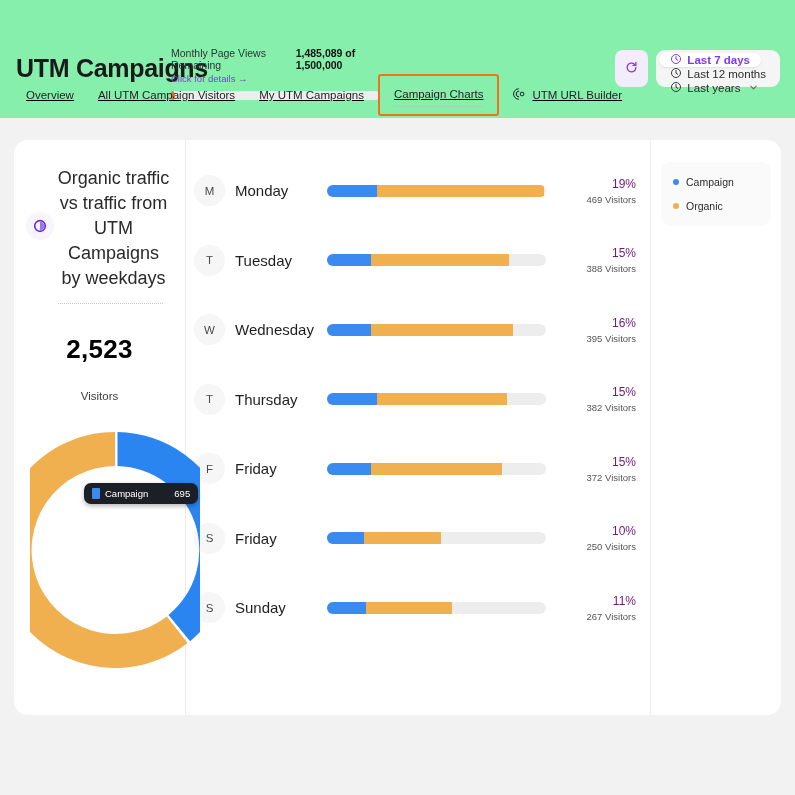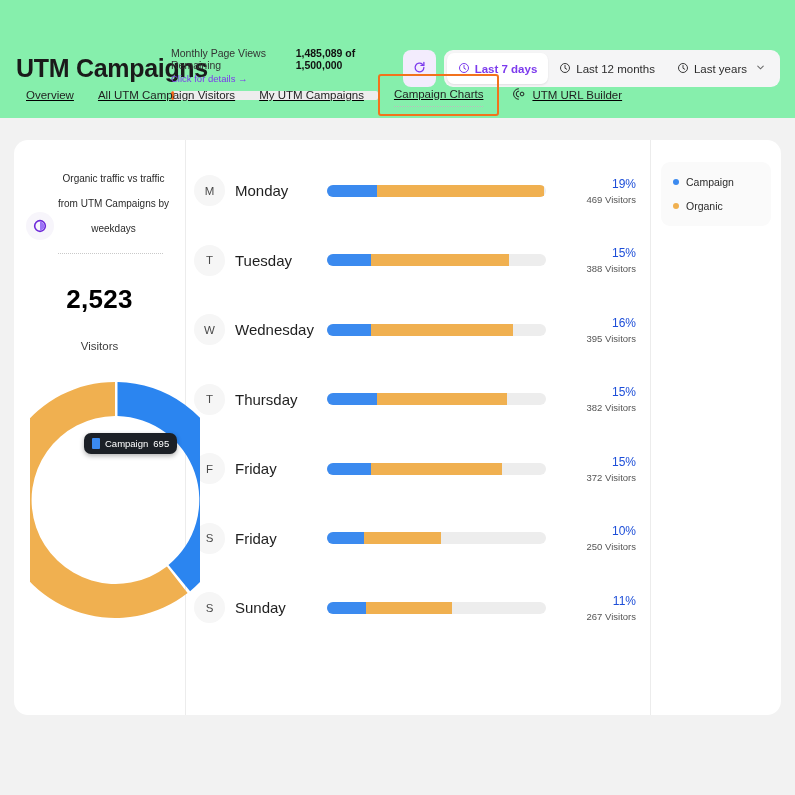--- a/index.html
+++ b/index.html
@@ -72,20 +72,21 @@
     display: flex; align-items: center; justify-content: center;
     cursor: pointer;
   }
   .range-group {
     display: flex;
     align-items: flex-start;
     background: #f5f5f6;
     border-radius: 9px;
     height: 37px;
     padding: 3px;
+    flex-direction: column;
   }
   .range-chip {
     display: flex; align-items: center; gap: 5px;
     height: 31px;
     padding: 0 11px;
     border-radius: 7px;
     font-size: 11.5px;
     color: #2b2b2b;
     cursor: pointer;
     white-space: nowrap;
@@ -158,21 +159,21 @@
     position: absolute;
     left: 12px; top: 72px;
     width: 28px; height: 28px;
     border-radius: 50%;
     background: #f7f5fb;
     display: flex; align-items: center; justify-content: center;
   }
   .panel-title {
     margin-left: 28px;
     text-align: center;
-    font-size: 10px;
+    font-size: 18px;
     line-height: 25px;
     color: #2a2a2a;
   }
   .panel-divider {
     margin: 12px 8px 0 30px;
     border-bottom: 1.5px dotted #c9c9c9;
   }
   .big-number {
     margin-top: 30px;
     text-align: center;
@@ -204,21 +205,21 @@
     display: flex; align-items: center; gap: 5px;
     white-space: nowrap;
     box-shadow: 0 2px 5px rgba(0,0,0,.3);
     z-index: 5;
   }
   .tooltip-swatch {
     width: 8px; height: 11px;
     background: #3b8aef;
     border-radius: 1px;
   }
-  .tooltip-val { margin-left: 0; }
+  .tooltip-val { margin-left: 21px; }
 
   
   .rows-panel {
     flex: 1;
     padding: 16px 0 0 0;
     border-right: 1px solid #ececec;
   }
   .row {
     display: flex;
     align-items: center;
@@ -252,21 +253,21 @@
   }
   .bar-seg-campaign { background: #3b8aef; height: 100%; }
   .bar-seg-organic  { background: #f0b050; height: 100%; }
   .row-stats {
     width: 76px;
     flex: 0 0 76px;
     text-align: right;
   }
   .row-pct {
     font-size: 12px;
-    color: #1d4ed8;
+    color: #701a75;
     font-weight: 500;
   }
   .row-visitors {
     font-size: 9.5px;
     color: #555;
     margin-top: 3px;
   }
 
   
   .legend-panel {

